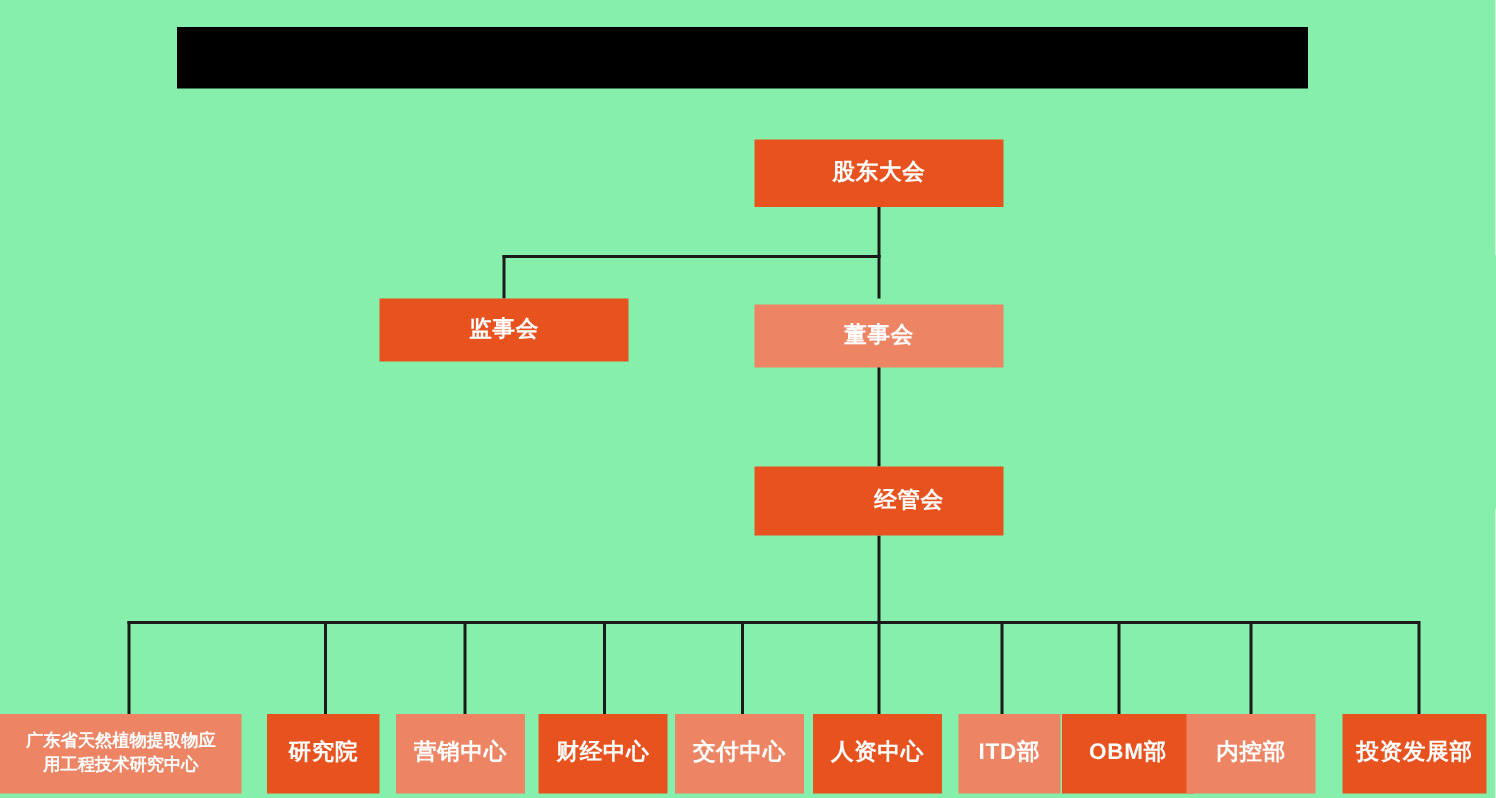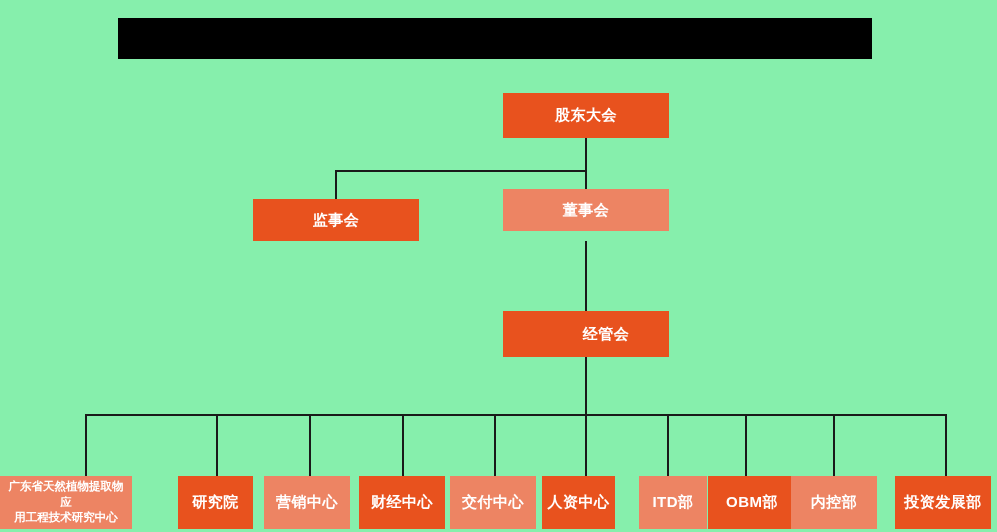--- a/index.html
+++ b/index.html
@@ -99,50 +99,50 @@
   <div class="line v" style="left:945px; top:414px; height:62px;"></div>
 
   <div class="node dark row-top" style="left:503px; top:93px; width:166px; height:45px;">
     <span class="label">股东大会</span>
   </div>
 
   <div class="node dark row-mid" style="left:253px; top:199px; width:166px; height:42px;">
     <span class="label">监事会</span>
   </div>
 
-  <div class="node light row-mid" style="left:503px; top:189px; width:166px; height:42px;">
+  <div class="node light row-mid" style="left:503px; top:203px; width:166px; height:42px;">
     <span class="label">董事会</span>
   </div>
 
   <div class="node dark row-mgmt" style="left:503px; top:311px; width:166px; height:46px;padding-left:40px;">
     <span class="label">经管会</span>
   </div>
 
-  <div class="node light row-dept small-text" style="left:0px; top:476px; width:132px; height:53px;">
+  <div class="node light row-dept small-text" style="left:0px; top:476px; width:161px; height:53px;">
     <span class="label">广东省天然植物提取物应
 用工程技术研究中心</span>
   </div>
 
   <div class="node dark row-dept" style="left:178px; top:476px; width:75px; height:53px;text-align:right;">
     <span class="label">研究院</span>
   </div>
 
   <div class="node light row-dept" style="left:264px; top:476px; width:86px; height:53px;">
     <span class="label">营销中心</span>
   </div>
 
   <div class="node dark row-dept" style="left:359px; top:476px; width:86px; height:53px;">
     <span class="label">财经中心</span>
   </div>
 
   <div class="node light row-dept" style="left:450px; top:476px; width:86px; height:53px;">
     <span class="label">交付中心</span>
   </div>
 
-  <div class="node dark row-dept" style="left:542px; top:476px; width:73px; height:53px;">
+  <div class="node dark row-dept" style="left:542px; top:476px; width:86px; height:53px;">
     <span class="label">人资中心</span>
   </div>
 
   <div class="node light row-dept" style="left:639px; top:476px; width:68px; height:53px;">
     <span class="label">ITD部</span>
   </div>
 
   <div class="node dark row-dept" style="left:708px; top:476px; width:88px; height:53px;">
     <span class="label">OBM部</span>
   </div>

